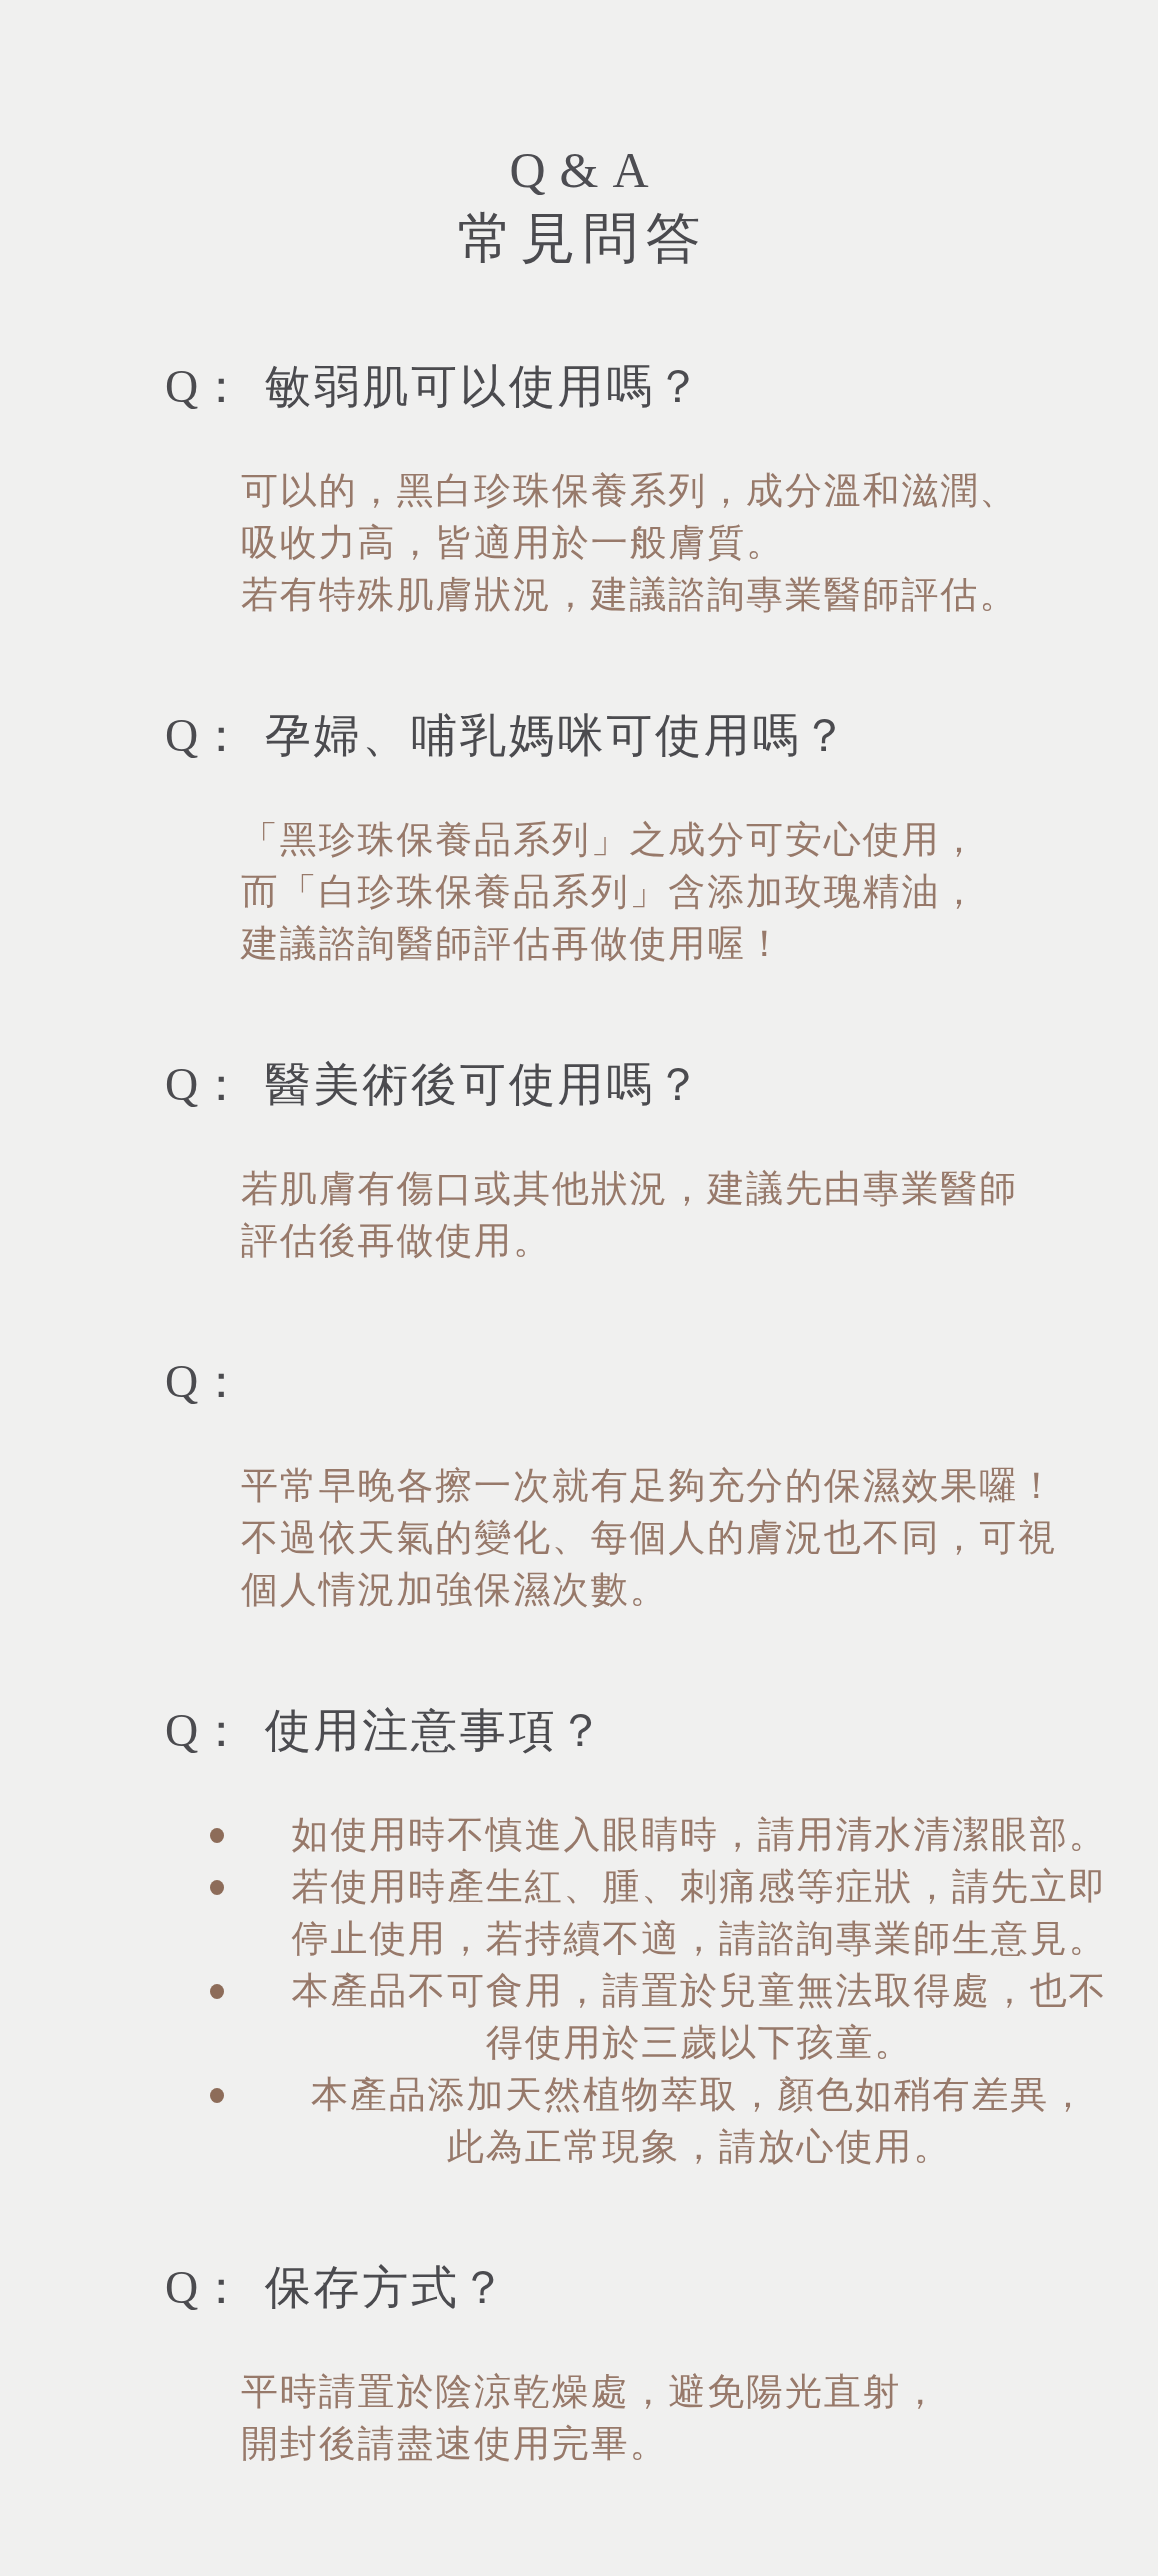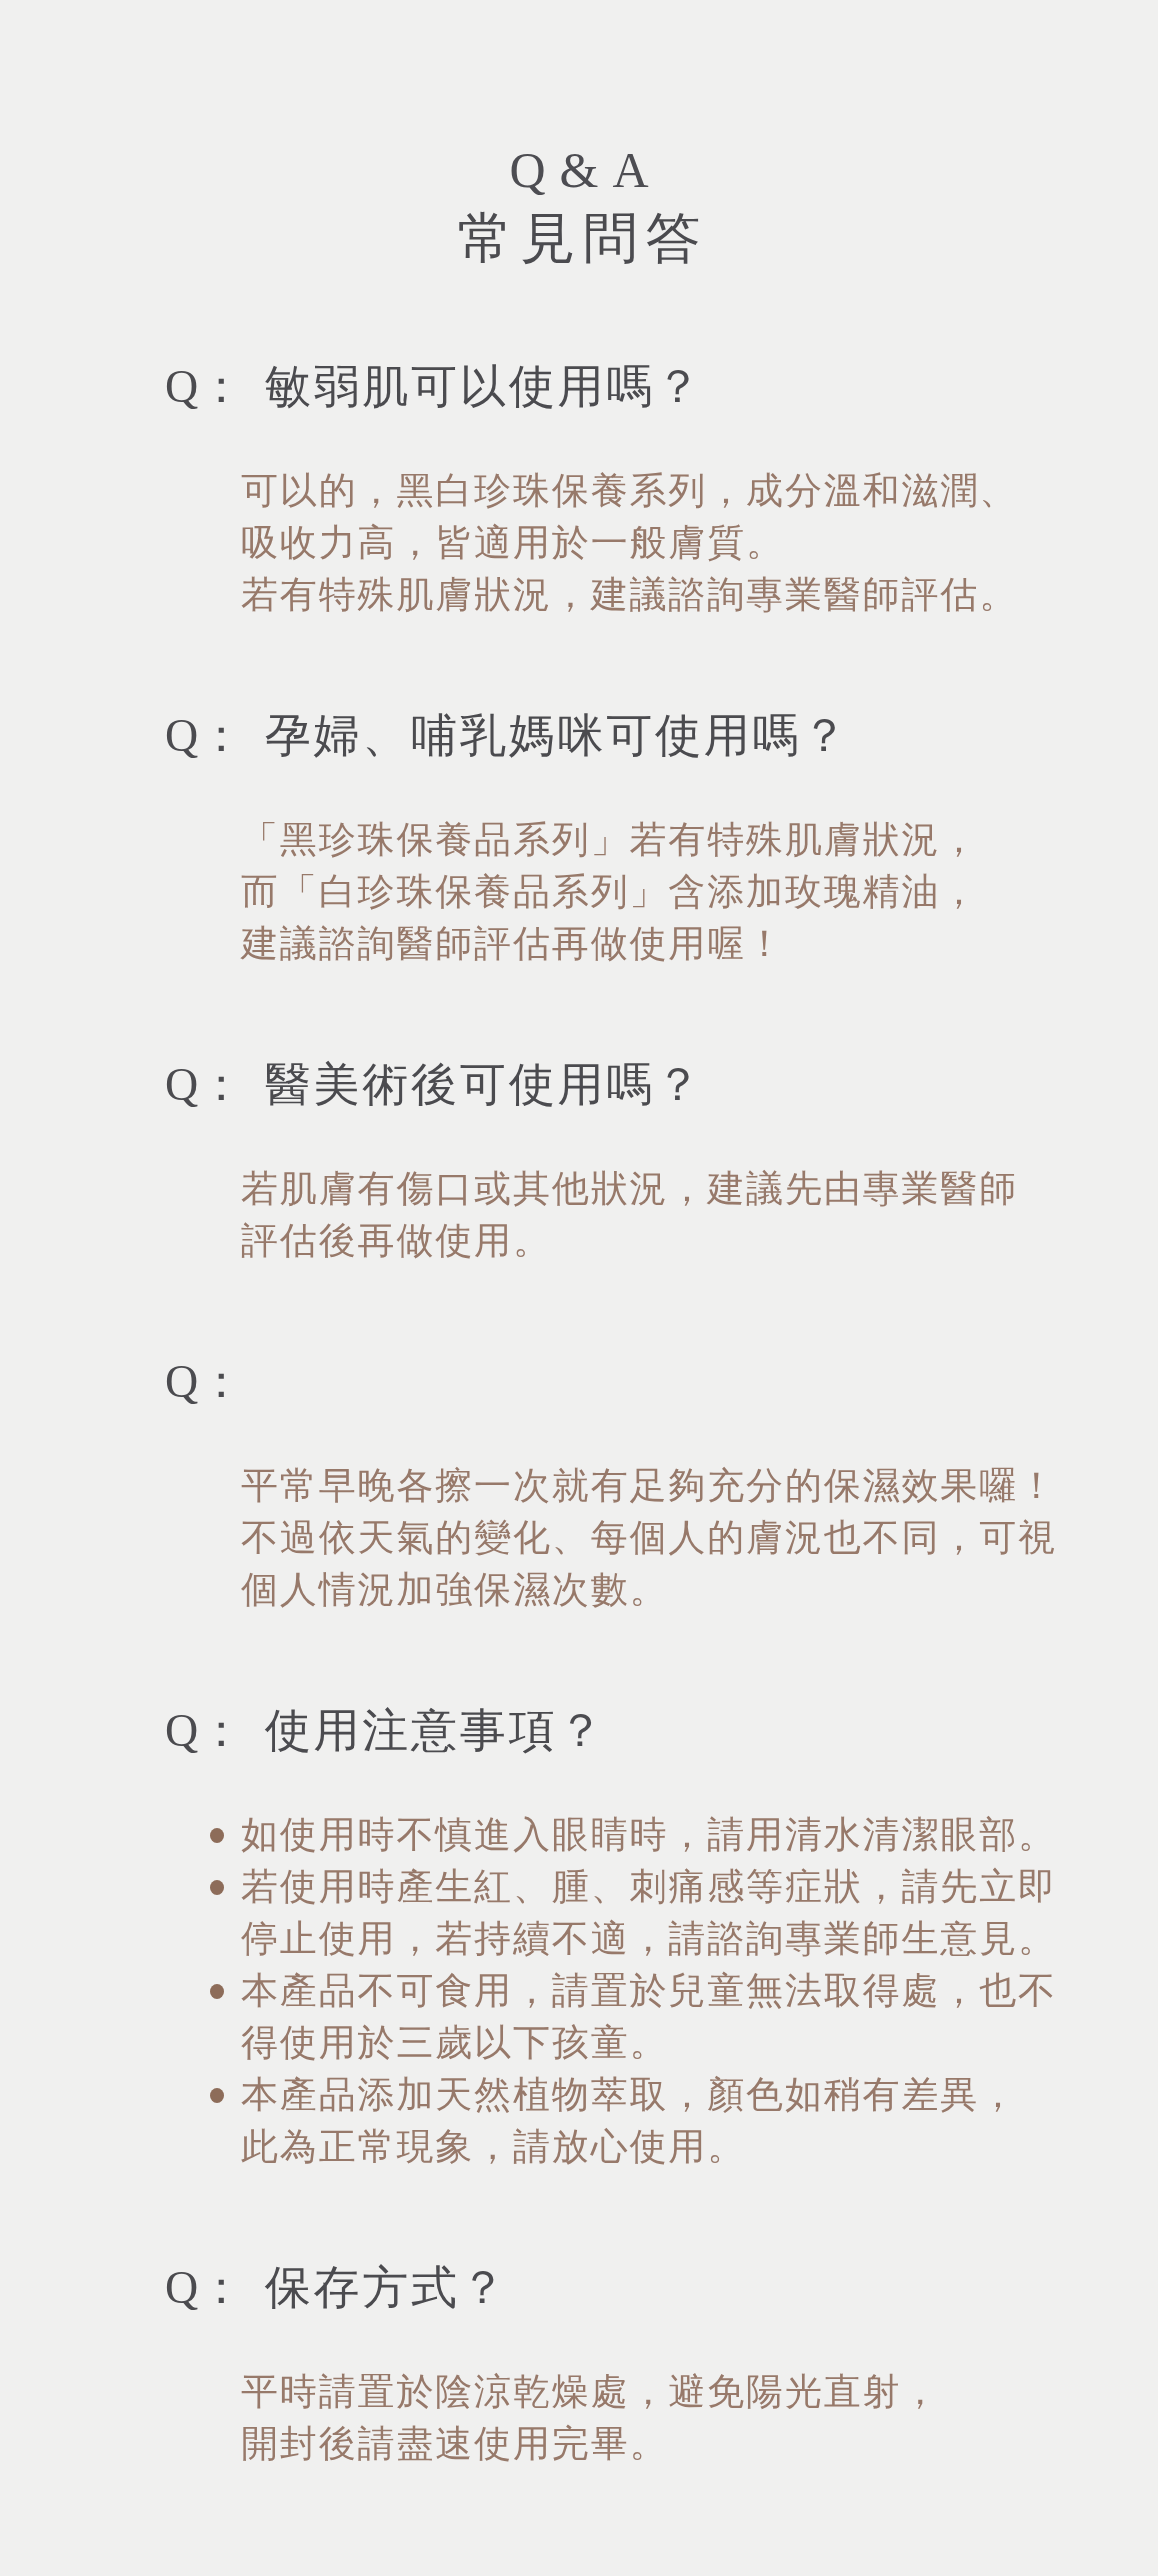--- a/index.html
+++ b/index.html
@@ -69,20 +69,21 @@
     letter-spacing: 0.05em;
   }
   .answer-line {
     line-height: 52px;
     white-space: nowrap;
   }
   
   .bullet-list { }
   .bullet-item {
     position: relative;
+    text-align: center;
   }
   .bullet-dot {
     position: absolute;
     left: -31px;
     top: 19px;
     width: 14px;
     height: 15px;
     border-radius: 50%;
     background: #8d6c59;
   }
@@ -107,21 +108,21 @@
           <div class="answer-line">若有特殊肌膚狀況，建議諮詢專業醫師評估。</div>
         </div>
   </div>
 
   <div class="faq-section">
     <div class="question-row">
       <span class="q-prefix">Q：</span>
       <span class="q-text">孕婦、哺乳媽咪可使用嗎？</span>
     </div>
     <div class="answer">
-          <div class="answer-line">「黑珍珠保養品系列」若有特殊肌膚狀況，</div>
+          <div class="answer-line">「黑珍珠保養品系列」之成分可安心使用，</div>
           <div class="answer-line">而「白珍珠保養品系列」含添加玫瑰精油，</div>
           <div class="answer-line">建議諮詢醫師評估再做使用喔！</div>
         </div>
   </div>
 
   <div class="faq-section">
     <div class="question-row">
       <span class="q-prefix">Q：</span>
       <span class="q-text">醫美術後可使用嗎？</span>
     </div>

